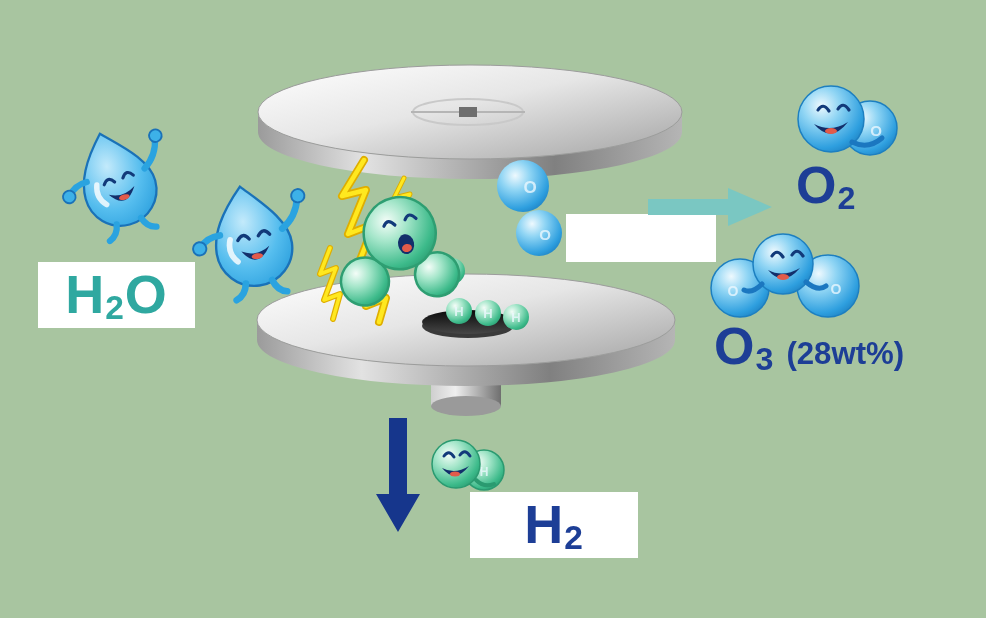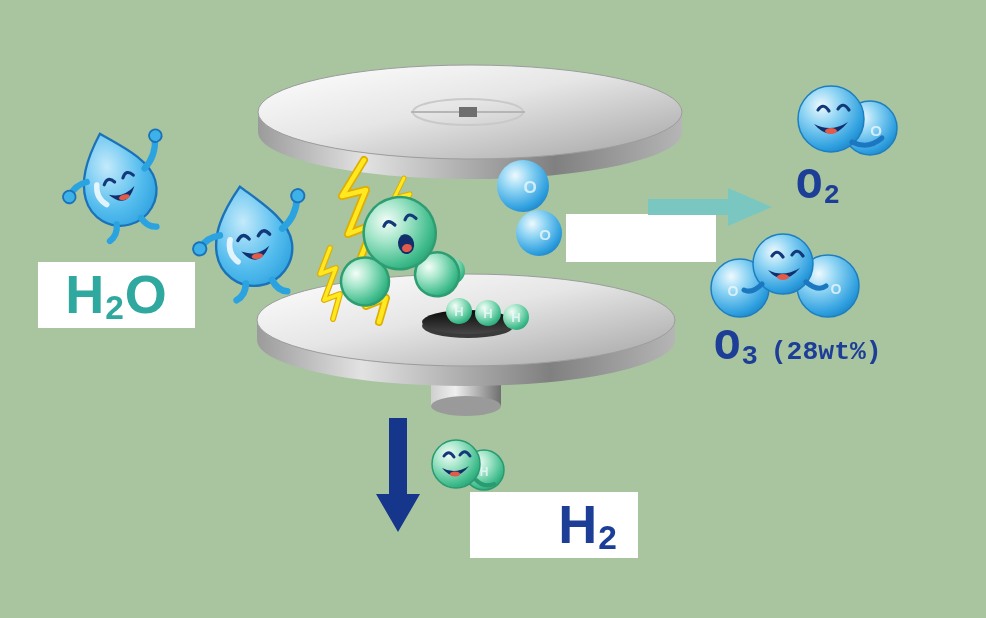--- a/index.html
+++ b/index.html
@@ -6,21 +6,21 @@
   #stage{position:relative;width:986px;height:618px;background:#a8c5a0;overflow:hidden;
          font-family:"Liberation Sans",sans-serif;}
   #art{position:absolute;left:0;top:0;}
   svg text.atom{font-family:"Liberation Sans",sans-serif;font-weight:bold;fill:#eef9ff;
                 opacity:.78;text-anchor:middle;}
   .label{position:absolute;display:flex;align-items:center;justify-content:center;
          font-weight:bold;letter-spacing:1px;}
   .label.left{justify-content:flex-start;}
   .teal{color:#2fa8a0;font-size:54px;}
   .navy{color:#1d3e96;}
-  .f54{font-size:54px;margin-left:34px;} .f52{font-size:44px;font-family:Liberation Mono, monospace;}
+  .f54{font-size:54px;} .f52{font-size:52px;}
   .s{font-size:.62em;vertical-align:-0.18em;}
   .n{font-size:.60em;margin-left:12px;letter-spacing:0;}
 </style>
 </head>
 <body>
 
 <div id="stage">
 
 <svg id="art" width="986" height="618" viewBox="0 0 986 618">
   <defs>

